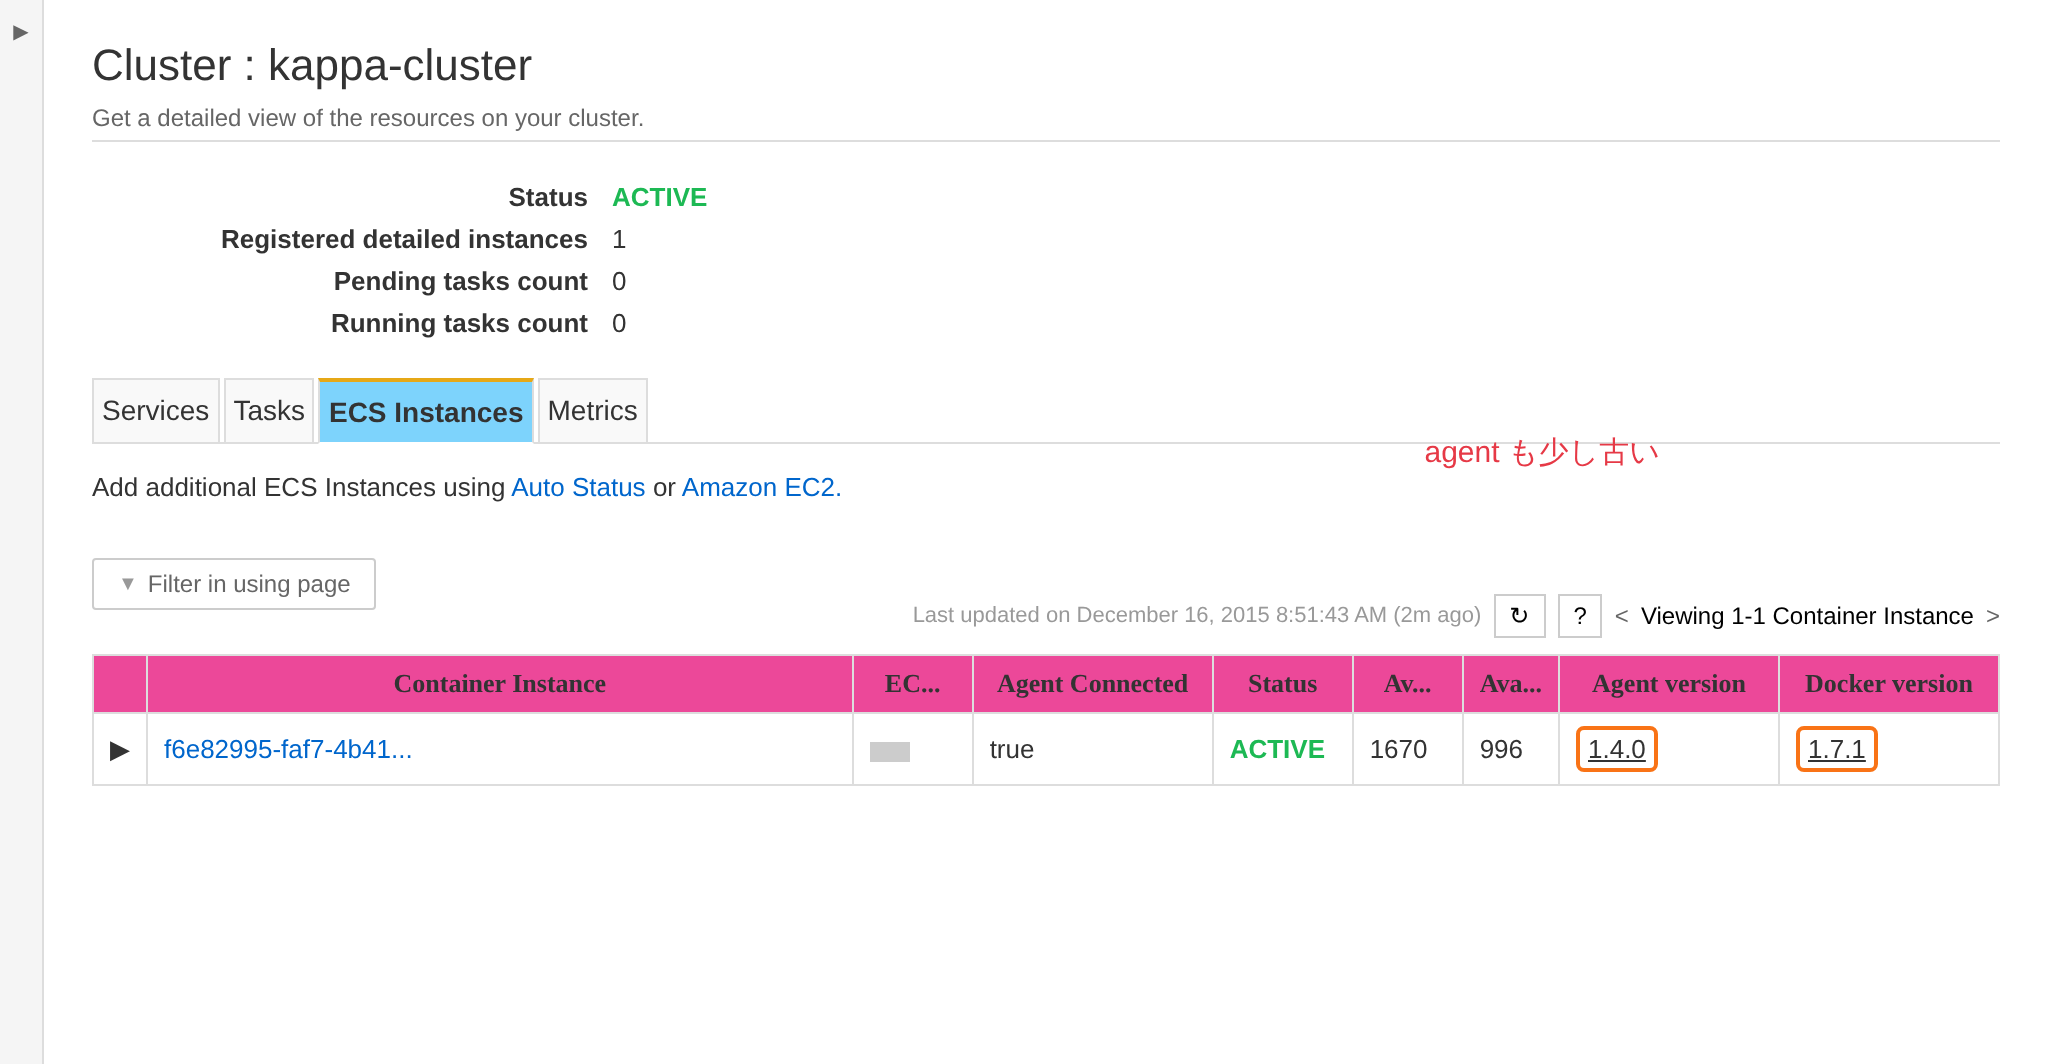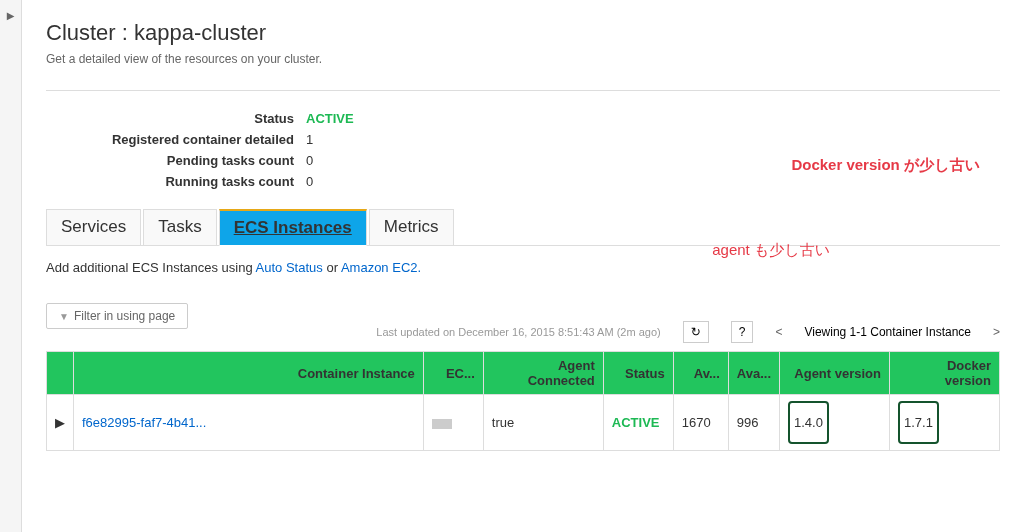--- a/index.html
+++ b/index.html
@@ -6,63 +6,63 @@
     body { font-family: Arial, sans-serif; font-size: 13px; color: #333; background: #fff; }
 
     .page-wrapper { display: flex; height: 532px; overflow: hidden; }
 
     .sidebar { width: 22px; background: #f5f5f5; border-right: 1px solid #ddd; display: flex; flex-direction: column; align-items: center; padding-top: 10px; }
     .sidebar-arrow { font-size: 10px; color: #666; cursor: pointer; }
 
     .main-content { flex: 1; padding: 20px 24px; overflow-y: auto; position: relative; }
 
     h1 { font-size: 22px; font-weight: normal; margin-bottom: 6px; color: #333; }
-    .subtitle { font-size: 12px; color: #666; margin-bottom: 20px; border-bottom: 1px solid #ddd; padding-bottom: 24px; }
+    .subtitle { font-size: 12px; color: #666; margin-bottom: 20px; border-bottom: 1px solid #ddd; padding-bottom: 4px; }
 
     .cluster-info { margin-bottom: 20px; }
     .info-row { display: flex; margin-bottom: 6px; }
     .info-label { width: 260px; text-align: right; font-weight: bold; font-size: 13px; padding-right: 12px; color: #333; }
     .info-value { font-size: 13px; color: #333; }
     .info-value.active { color: #1db954; font-weight: bold; }
 
     .tabs { display: flex; border-bottom: 1px solid #ddd; margin-bottom: 14px; }
-    .tab { padding: 7px 14px; font-size: 17px; cursor: pointer; border: 1px solid #ddd; border-bottom: none; background: #f9f9f9; margin-right: 2px; color: #333; }
-    .tab.active { background: #0ea5e9; border-bottom: 1px solid #fff; margin-bottom: -1px; font-weight: bold; border-top: 2px solid #e6a817; text-decoration: underline; }
+    .tab { padding: 7px 4px; font-size: 14px; cursor: pointer; border: 1px solid #ddd; border-bottom: none; background: #f9f9f9; margin-right: 2px; color: #333; }
+    .tab.active { background: #7dd3fc; border-bottom: 1px solid #fff; margin-bottom: -1px; font-weight: bold; border-top: 2px solid #e6a817; }
 
     .add-instances-text { font-size: 13px; color: #333; margin-bottom: 14px; }
     .add-instances-text a { color: #0066cc; text-decoration: none; }
 
     .table-toolbar { display: flex; justify-content: space-between; align-items: center; margin-bottom: 8px; }
     .filter-btn { border: 1px solid #ccc; background: #fff; padding: 5px 12px; font-size: 12px; cursor: pointer; color: #666; border-radius: 2px; display: flex; align-items: center; gap: 5px; }
     .filter-icon { font-size: 10px; color: #999; }
 
     .viewing-info { font-size: 12px; color: #000000; display: flex; align-items: center; gap: 6px; }
     .nav-arrow { cursor: pointer; color: #666; font-size: 12px; }
     .refresh-btn { border: 1px solid #ccc; background: #fff; padding: 3px 7px; cursor: pointer; font-size: 12px; }
     .help-btn { border: 1px solid #ccc; background: #fff; padding: 3px 7px; cursor: pointer; font-size: 12px; }
-    .toolbar-right { display: flex; align-items: center; gap: 22px; margin-top: 32px; }
+    .toolbar-right { display: flex; align-items: center; gap: 6px; margin-top: 32px; }
     .last-updated { font-size: 11px; color: #999; }
 
     table { width: 100%; border-collapse: collapse; font-size: 13px; }
-    thead th { background: #22c55e; border: 1px solid #ddd; padding: 6px 8px; text-align: right; font-weight: bold; color: #333; }
+    thead th { background: #ec4899; border: 1px solid #ddd; padding: 6px 8px; text-align: center; font-weight: bold; color: #333; font-family: Liberation Serif, serif; }
     tbody td { border: 1px solid #ddd; padding: 6px 8px; color: #333; vertical-align: middle; }
     .instance-link { color: #0066cc; text-decoration: none; }
     .status-active { color: #1db954; font-weight: bold; }
 
     .col-expand { width: 20px; }
     .col-instance { min-width: 150px; }
     .col-ec2 { width: 60px; }
     .col-agent { width: 120px; }
     .col-status { width: 70px; }
     .col-av1 { width: 55px; }
     .col-av2 { width: 42px; }
     .col-agentver { width: 110px; }
     .col-dockerver { width: 110px; }
 
-    .highlight-box { border: 2px solid #14532d; border-radius: 4px; display: inline-block; padding: 12px 4px; }
+    .highlight-box { border: 2px solid #f97316; border-radius: 4px; display: inline-block; padding: 2px 4px; text-decoration: underline; }
 
     .small-img-placeholder { width: 20px; height: 10px; background: #ccc; display: inline-block; vertical-align: middle; }
   </style>
 </head>
 <body>
 
 <div class="page-wrapper">
   <div class="sidebar">
     <span class="sidebar-arrow">▶</span>
   </div>
@@ -70,21 +70,21 @@
   <div class="main-content">
     <h1>Cluster : kappa-cluster</h1>
     <p class="subtitle">Get a detailed view of the resources on your cluster.</p>
 
     <div class="cluster-info">
       <div class="info-row">
         <span class="info-label">Status</span>
         <span class="info-value active">ACTIVE</span>
       </div>
       <div class="info-row">
-        <span class="info-label">Registered container detailed</span>
+        <span class="info-label">Registered detailed instances</span>
         <span class="info-value">1</span>
       </div>
       <div class="info-row">
         <span class="info-label">Pending tasks count</span>
         <span class="info-value">0</span>
       </div>
       <div class="info-row">
         <span class="info-label">Running tasks count</span>
         <span class="info-value">0</span>
       </div>
@@ -164,21 +164,18 @@
             </td>
             <td class="col-dockerver">
               <span class="highlight-box">
                 <span>1.7.1</span>
               </span>
             </td>
           </tr>
         </tbody>
       </table>
 
-      <div style="position: absolute; top: -195px; right: 20px; color: #e63946; font-size: 15px; font-weight: bold; font-family: Arial;">
-        <span>Docker version が少し古い</span>
-      </div>
       <div style="position: absolute; top: -110px; right: 170px; color: #e63946; font-size: 15px; font-weight: normal; font-family: Arial;">
         <span>agent も少し古い</span>
       </div>
     </div>
   </div>
 </div>
 
 </body></html>

